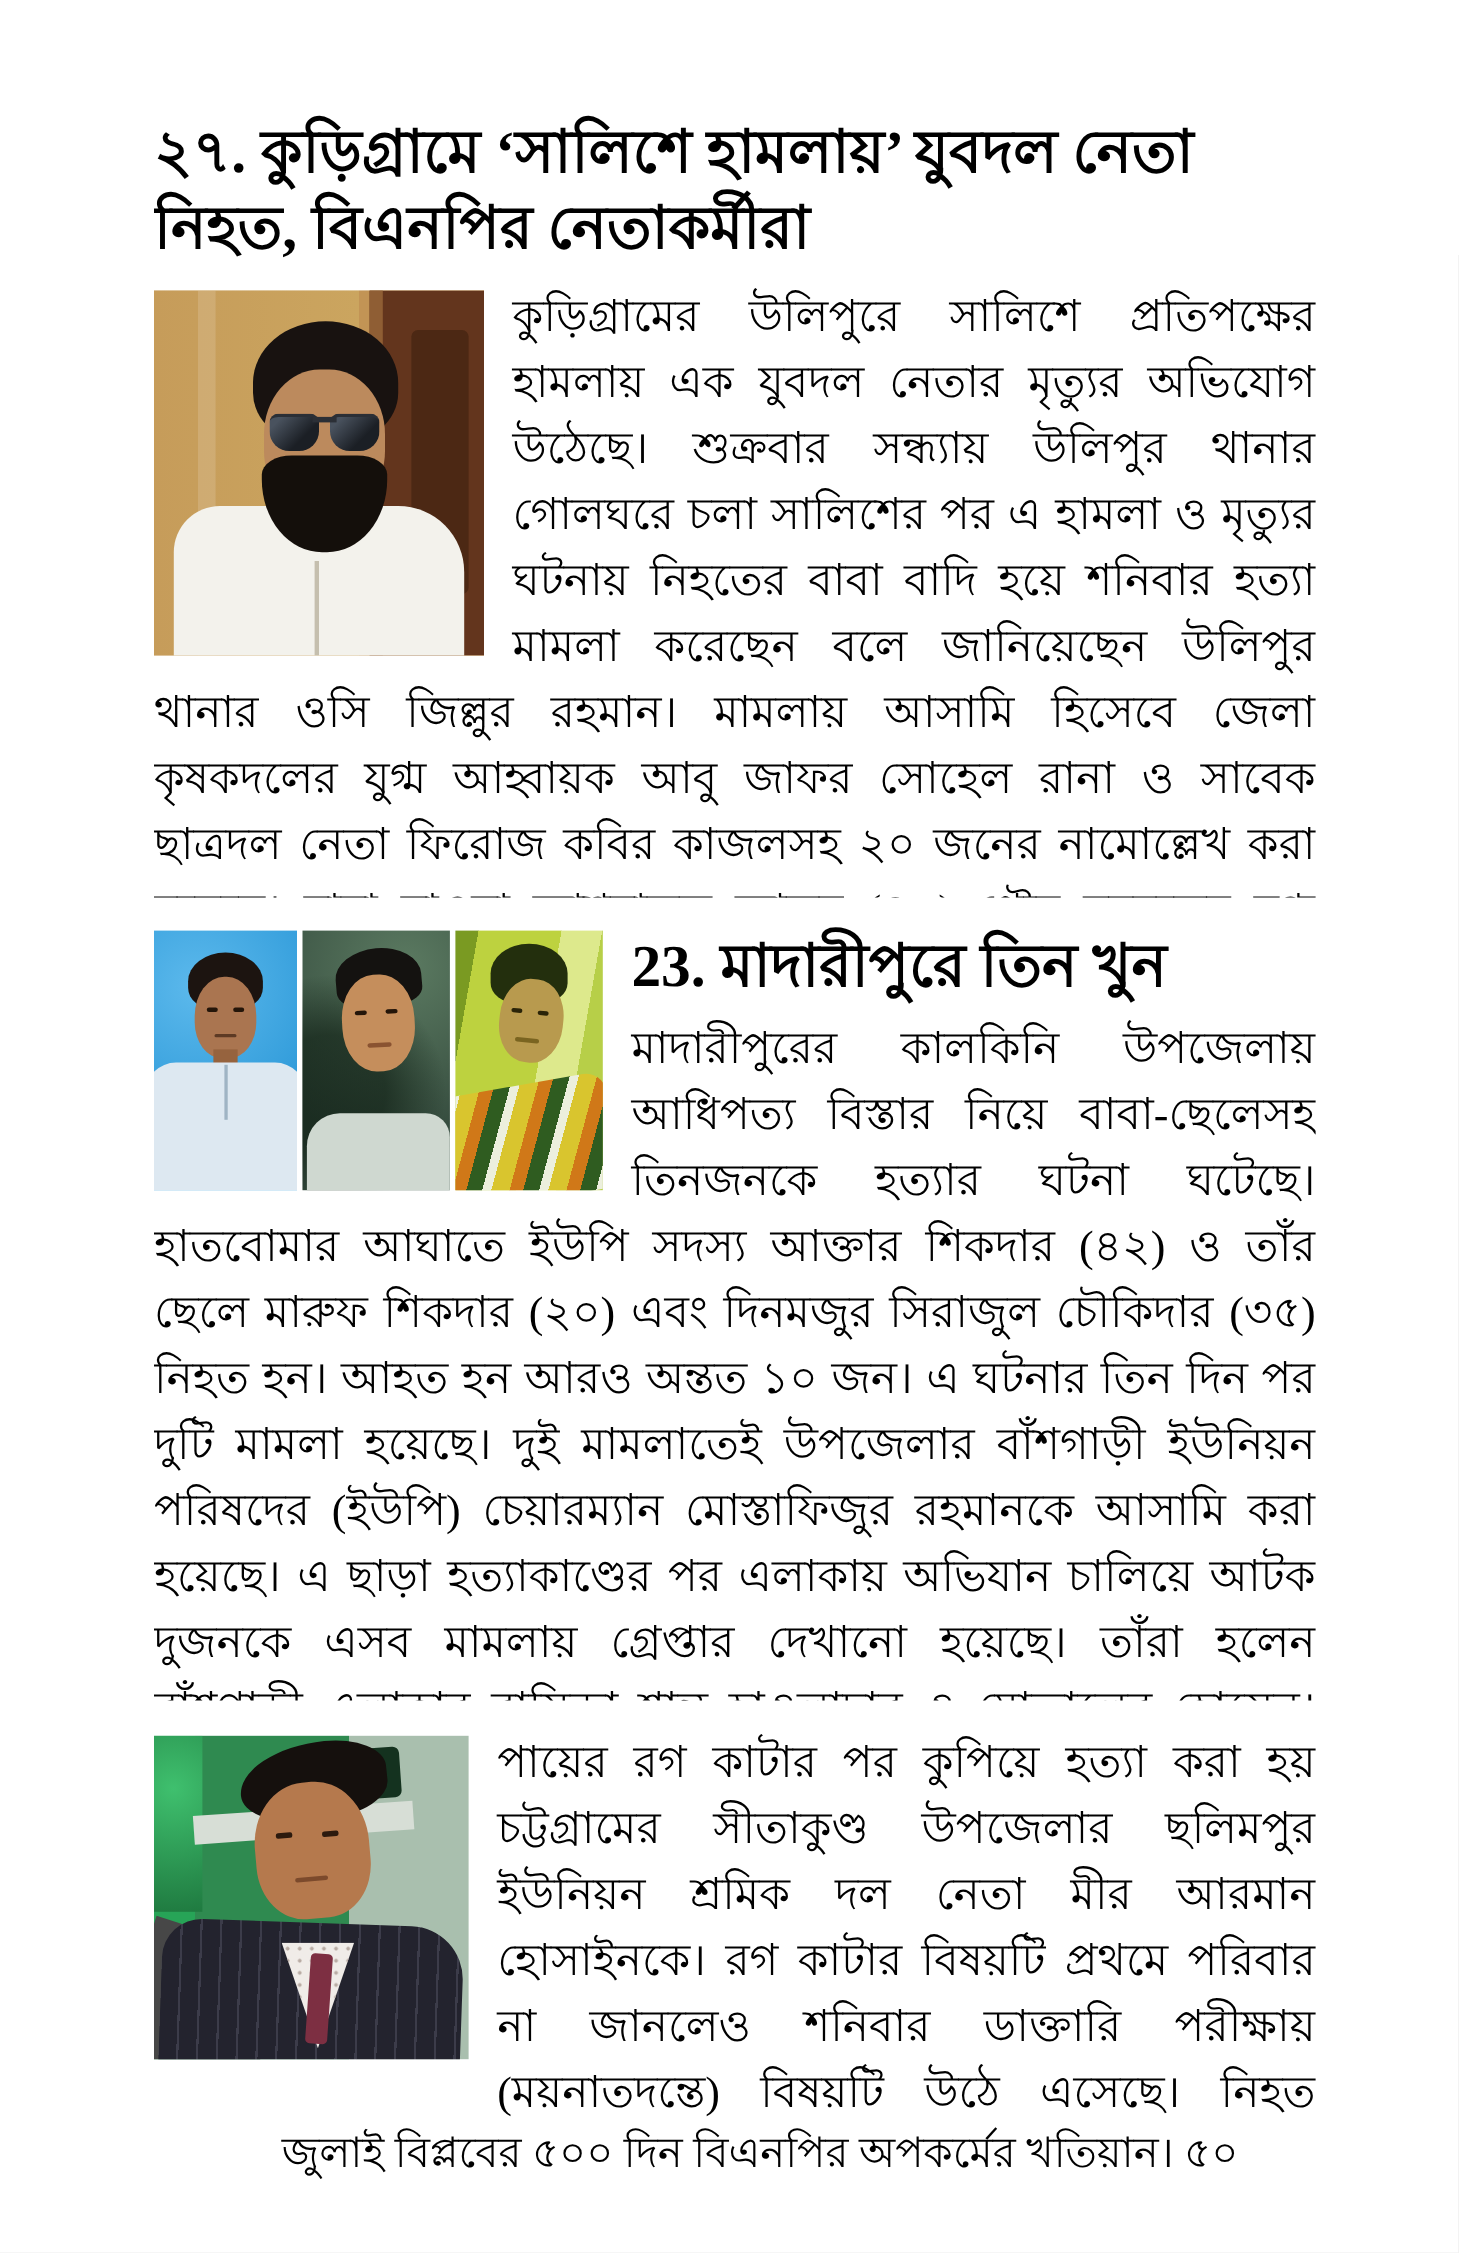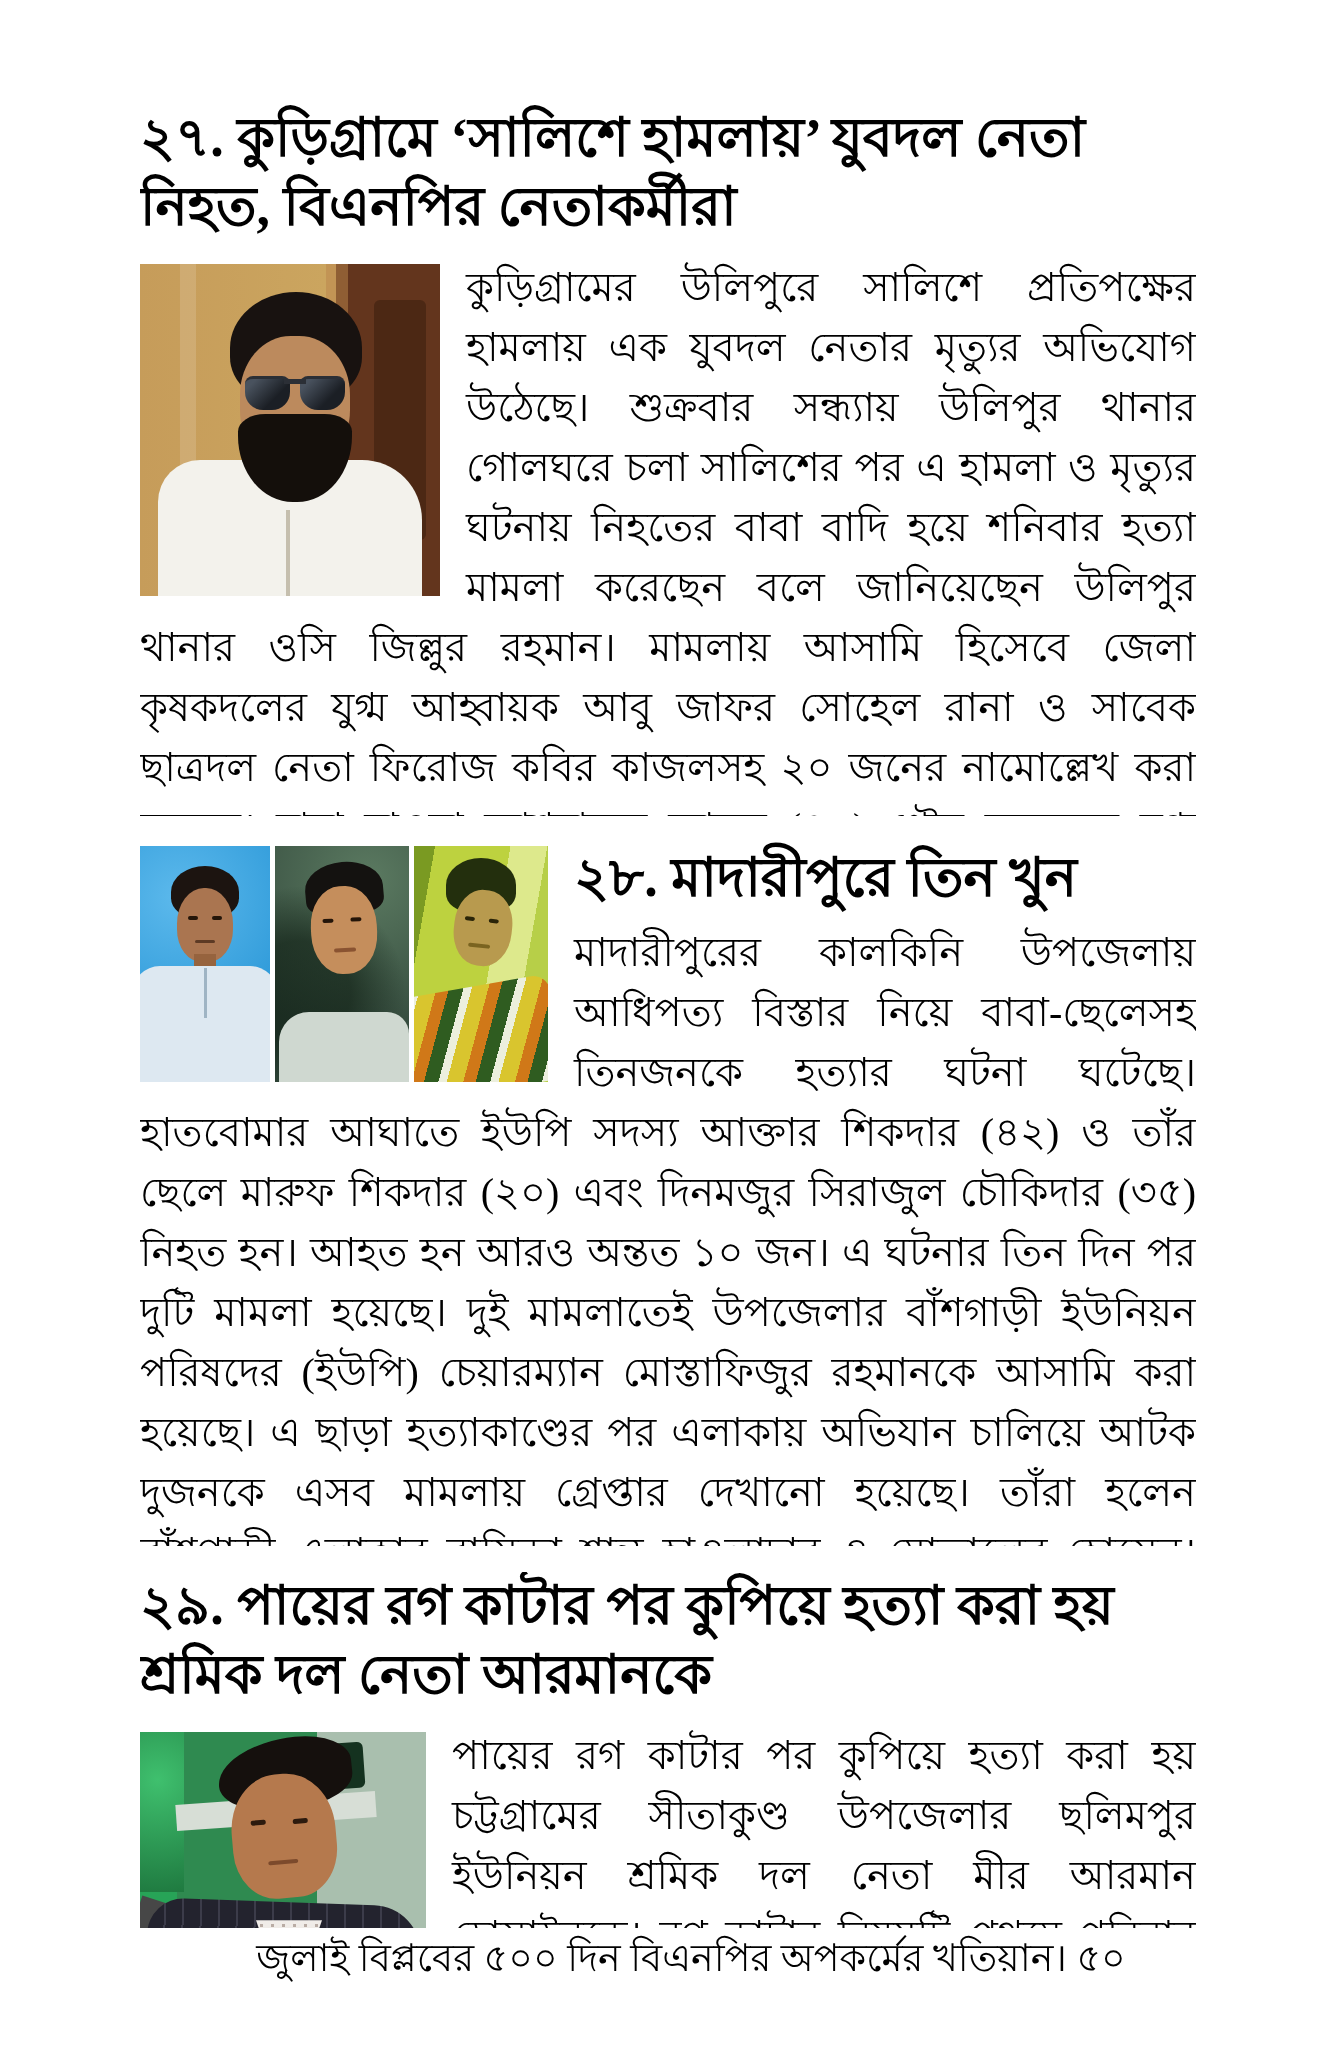--- a/index.html
+++ b/index.html
@@ -116,26 +116,25 @@
         <div class="hair"></div>
         <div class="face"></div>
         <div class="shirt"></div>
       </div>
       <div class="photo pc">
         <div class="hair"></div>
         <div class="face"></div>
         <div class="shirt"></div>
       </div>
     </div>
-    <h2 class="inline-head">২৮. মাদারীপুরে তিন খুন</h2>
+    <h2 class="inline-head">23. মাদারীপুরে তিন খুন</h2>
     <p class="body">মাদারীপুরের কালকিনি উপজেলায় আধিপত্য বিস্তার নিয়ে বাবা-ছেলেসহ তিনজনকে হত্যার ঘটনা ঘটেছে। হাতবোমার আঘাতে ইউপি সদস্য আক্তার শিকদার (৪২) ও তাঁর ছেলে মারুফ শিকদার (২০) এবং দিনমজুর সিরাজুল চৌকিদার (৩৫) নিহত হন। আহত হন আরও অন্তত ১০ জন। এ ঘটনার তিন দিন পর দুটি মামলা হয়েছে। দুই মামলাতেই উপজেলার বাঁশগাড়ী ইউনিয়ন পরিষদের (ইউপি) চেয়ারম্যান মোস্তাফিজুর রহমানকে আসামি করা হয়েছে। এ ছাড়া হত্যাকাণ্ডের পর এলাকায় অভিযান চালিয়ে আটক দুজনকে এসব মামলায় গ্রেপ্তার দেখানো হয়েছে। তাঁরা হলেন বাঁশগাড়ী এলাকার বাসিন্দা শান্ত হাওলাদার ও মোতালেব হোসেন। মামলার প্রধান আসামি মোস্তাফিজুর রহমান বাঁশগাড়ী ইউনিয়ন বিএনপির যুগ্ম আহ্বায়ক। তিনি পরপর দুবার স্বতন্ত্র প্রার্থী হয়ে ওই ইউপিতে চেয়ারম্যান নির্বাচিত হয়েছেন। প্রথম আলো, ৩০ ডিসেম্বর ২০২৪</p>
   </section>
 
   <section class="article" id="s29">
-    <h2>২৯. পায়ের রগ কাটার পর কুপিয়ে হত্যা করা হয় শ্রমিক দল নেতা আরমানকে</h2>
     <div class="photo p4 float-l">
       <div class="foliage"></div>
       <div class="band"></div>
       <div class="window"></div>
       <div class="corner"></div>
       <div class="hair"></div>
       <div class="face"></div>
       <div class="suit"></div>
       <div class="shirtv"></div>
       <div class="tie"></div>

